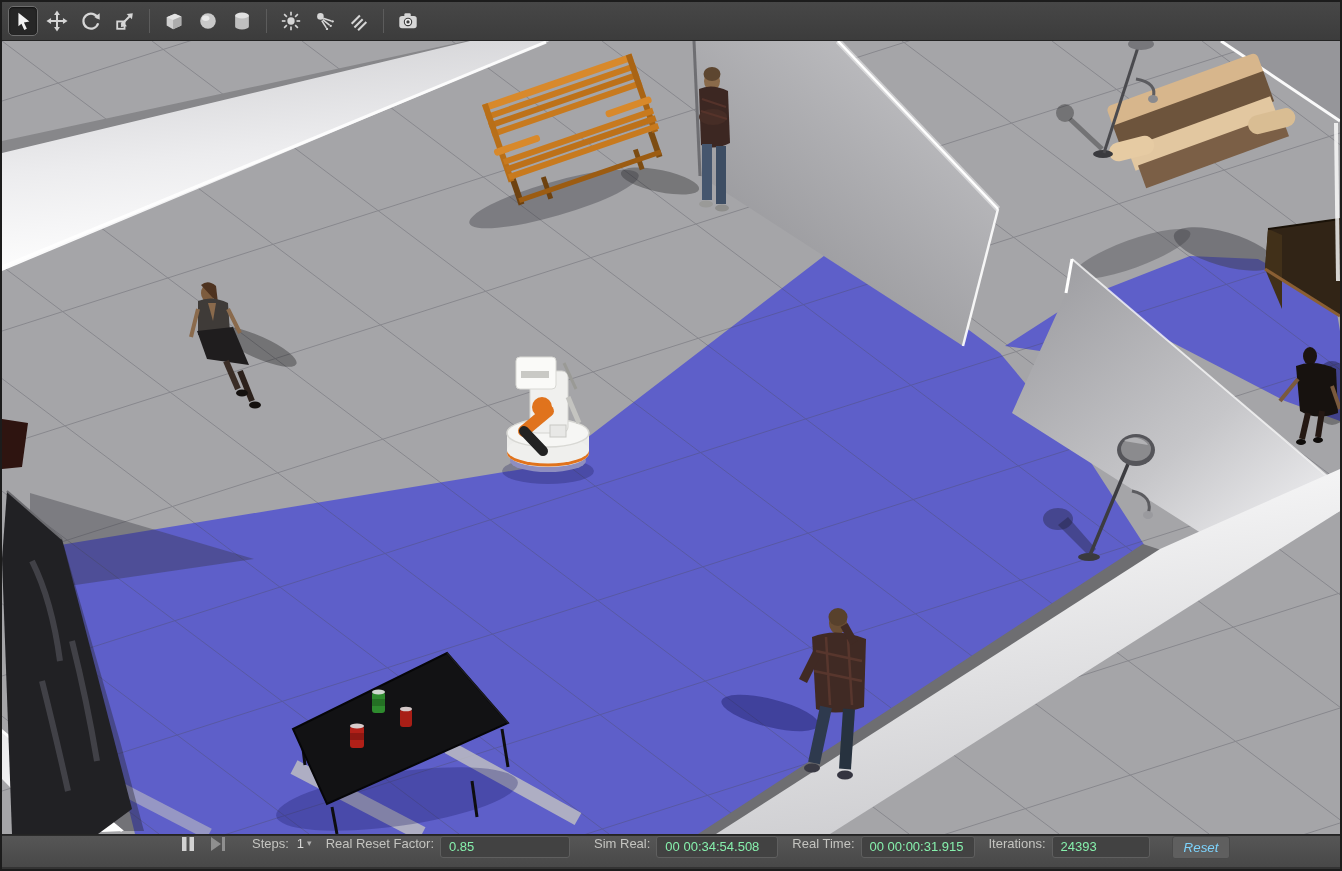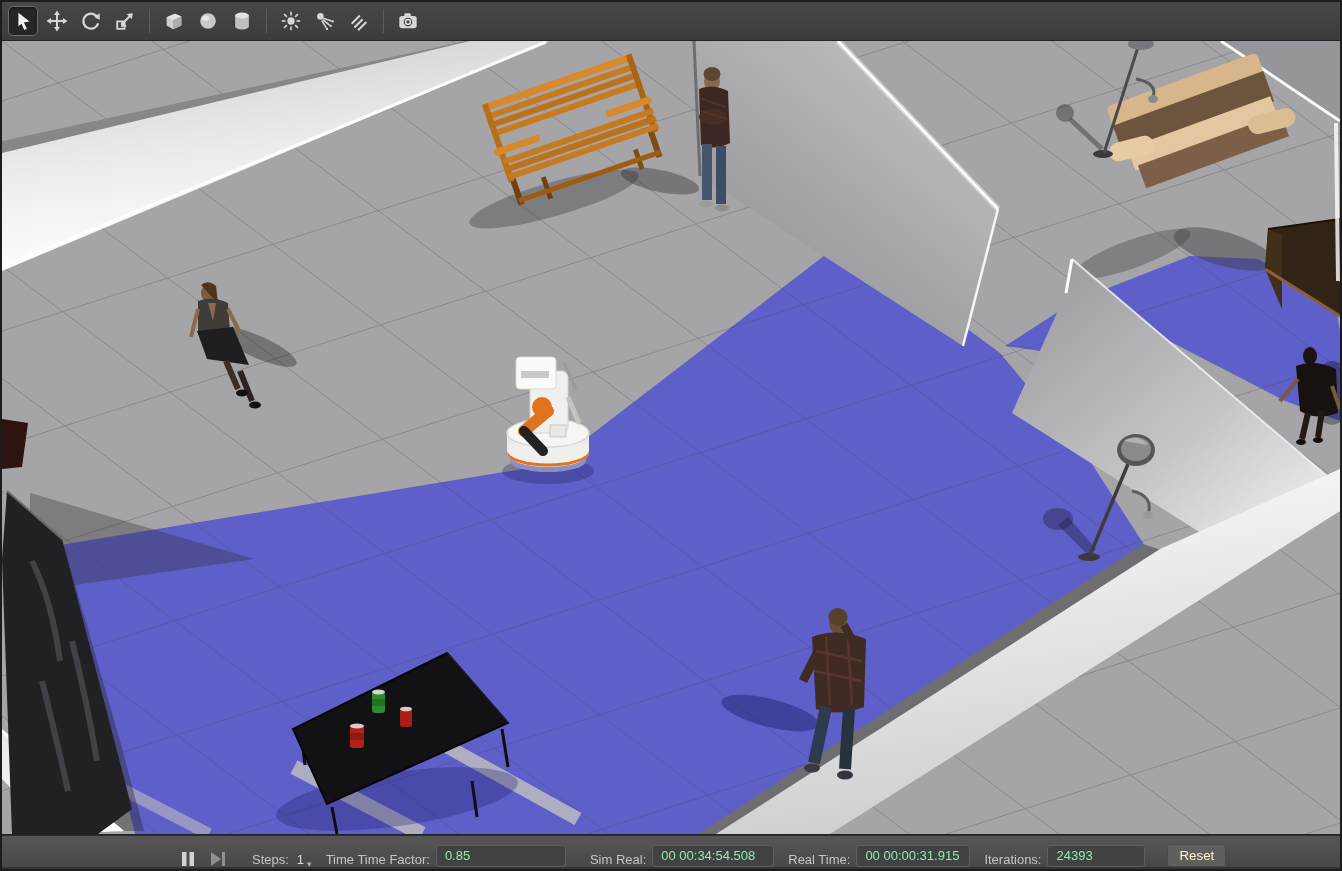--- a/index.html
+++ b/index.html
@@ -17,36 +17,36 @@
     width:28px;height:28px;border-radius:5px;display:flex;align-items:center;justify-content:center;
     background:transparent;border:1px solid transparent;cursor:pointer;
   }
   .tool-btn.active{background:#262626;border:1px solid #6e6e6e;box-shadow:inset 0 1px 2px rgba(0,0,0,.6);}
   .tool-btn svg{display:block;}
   .tb-sep{width:1px;height:24px;background:#5c5c5c;margin:0 5px;}
   
   .viewport{height:793px;background:#a5a5a8;border-top:1px solid #242424;border-bottom:1px solid #242424;overflow:hidden;}
   
   .statusbar{
-    height:31px;display:flex;align-items:flex-end;
+    height:31px;display:flex;align-items:flex-start;
     background:linear-gradient(#565656,#484848);border-top:1px solid #2b2b2b;
     color:#c8c8c4;font-size:13px;white-space:nowrap;
   }
   .sb-spacer{width:176px;}
   .sb-icon{width:20px;height:16px;margin-right:10px;display:flex;align-items:center;justify-content:center;cursor:pointer;}
   .sb-label{margin:0 6px 0 14px;color:#c4c4c0;}
   .sb-field{
     background:#424242;border:1px solid #5f5f5f;border-radius:3px;
     padding:2px 8px;color:#86efac;min-height:16px;cursor:text;
   }
   .sb-steps-val{margin-left:2px;color:#d8d8d6;}
   .sb-caret{font-size:9px;color:#b0b0b0;margin-left:3px;position:relative;top:2px;cursor:pointer;}
   .sb-reset{
     margin-left:22px;background:#5f5f5f;border:1px solid #4a4a4a;border-radius:3px;
-    color:#fef9c3;padding:3px 11px;cursor:pointer;
+    color:#7dd3fc;padding:3px 11px;cursor:pointer;font-style:italic;
   }
   .frame-bottom{height:6px;background:#333;}
 </style>
 </head>
 <body>
 
 <div class="window">
 
   <div class="toolbar">
     <div class="tool-btn active">
@@ -458,21 +458,21 @@
     </div>
     <div class="sb-icon">
       <svg width="16" height="16" viewBox="0 0 16 16">
           <polygon points="1,1 11,8 1,15" fill="#8f8f8f"></polygon>
           <rect x="12" y="1" width="3" height="14" fill="#8f8f8f"></rect>
         </svg>
     </div>
     <span class="sb-label">Steps:</span>
     <span class="sb-steps-val">1</span>
     <span class="sb-caret">▾</span>
-    <span class="sb-label">Time Time Factor:</span>
+    <span class="sb-label">Real Reset Factor:</span>
     <span class="sb-field" style="width:112px;">0.85</span>
     <span class="sb-label" style="margin-left:24px;">Sim Real:</span>
     <span class="sb-field" style="width:104px;">00 00:34:54.508</span>
     <span class="sb-label">Real Time:</span>
     <span class="sb-field" style="width:96px;">00 00:00:31.915</span>
     <span class="sb-label">Iterations:</span>
     <span class="sb-field" style="width:80px;">24393</span>
     <button class="sb-reset">Reset</button>
   </div>
 

